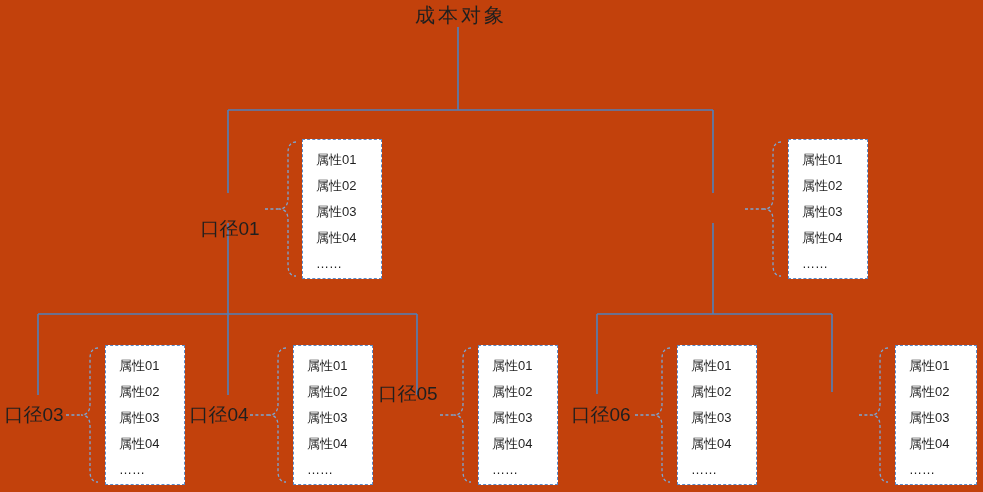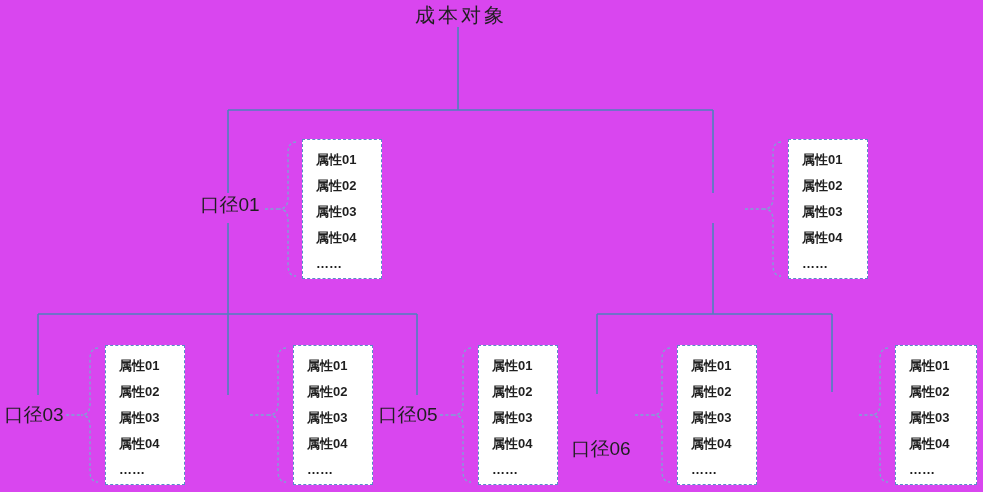--- a/index.html
+++ b/index.html
@@ -1,40 +1,39 @@
 <!DOCTYPE html>
 <html><head>
 <meta charset="utf-8">
 <style>
   html,body{margin:0;padding:0;background:#ffffff;}
   #canvas{
     position:relative;
     width:983px;height:492px;
-    background:#d946ef;
+    background:#c2410c;
     font-family:"Liberation Sans", sans-serif;
     overflow:hidden;
   }
   #connector-layer{position:absolute;left:0;top:0;width:983px;height:492px;}
   .solid-line{stroke:#4f81bd;stroke-width:1.6;fill:none;}
   .brace{stroke:#7ba6d4;stroke-width:1.3;fill:none;stroke-dasharray:3 2.4;}
   .dash-connector{stroke:#7ba6d4;stroke-width:1.3;stroke-dasharray:3 2.4;}
   .node-label{
     position:absolute;width:96px;text-align:center;
     font-size:19px;color:#1f1f1f;white-space:nowrap;
   }
   .root-label{
     position:absolute;width:120px;text-align:center;
     font-size:20px;letter-spacing:3px;color:#1f1f1f;white-space:nowrap;
   }
   .attr-box{
     position:absolute;width:80px;height:140px;
     border:1px dashed #5b8bc9;background:#ffffff;
     box-sizing:border-box;
     padding:7px 0 0 13px;
-    font-weight:bold;
   }
   .attr-line{
     height:26px;line-height:26px;
     font-size:13px;color:#1f1f1f;white-space:nowrap;
   }
 </style>
 </head>
 <body>
 
 <div id="canvas">
@@ -66,24 +65,25 @@
     <line class="dash-connector" x1="745" y1="209" x2="764" y2="209"></line>
     <line class="dash-connector" x1="66" y1="415" x2="81" y2="415"></line>
     <line class="dash-connector" x1="250" y1="415" x2="269" y2="415"></line>
     <line class="dash-connector" x1="440" y1="415" x2="454" y2="415"></line>
     <line class="dash-connector" x1="635" y1="415" x2="653" y2="415"></line>
     <line class="dash-connector" x1="859" y1="415" x2="871" y2="415"></line>
   </svg>
 
   <div class="root-label" style="left:401px;top:2px;">成本对象</div>
 
-  <div class="node-label" style="left:182px;top:192px;">口径01</div>
+  <div class="node-label" style="left:182px;top:216px;">口径01</div>
   <div class="node-label" style="left:-14px;top:402px;">口径03</div>
-  <div class="node-label" style="left:360px;top:402px;">口径05</div>
-  <div class="node-label" style="left:553px;top:402px;margin-top:34px;">口径06</div>
+  <div class="node-label" style="left:171px;top:402px;">口径04</div>
+  <div class="node-label" style="left:360px;top:381px;">口径05</div>
+  <div class="node-label" style="left:553px;top:402px;">口径06</div>
 
   <div class="attr-box" style="left:302px;top:139px;">
     <div class="attr-line">属性01</div>
     <div class="attr-line">属性02</div>
     <div class="attr-line">属性03</div>
     <div class="attr-line">属性04</div>
     <div class="attr-line">……</div>
   </div>
 
   <div class="attr-box" style="left:788px;top:139px;">

